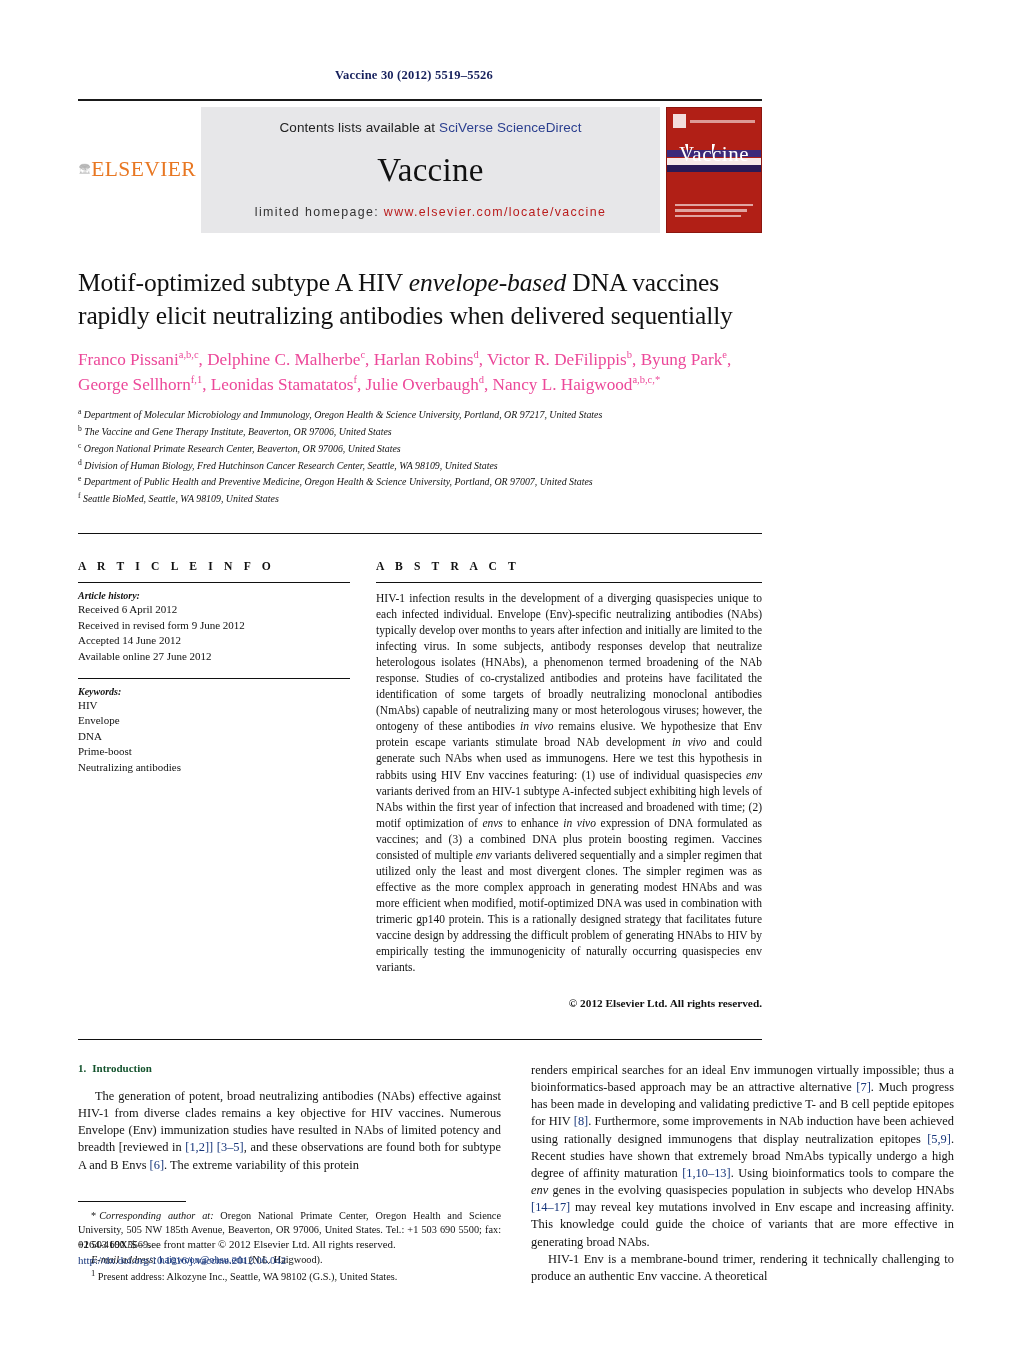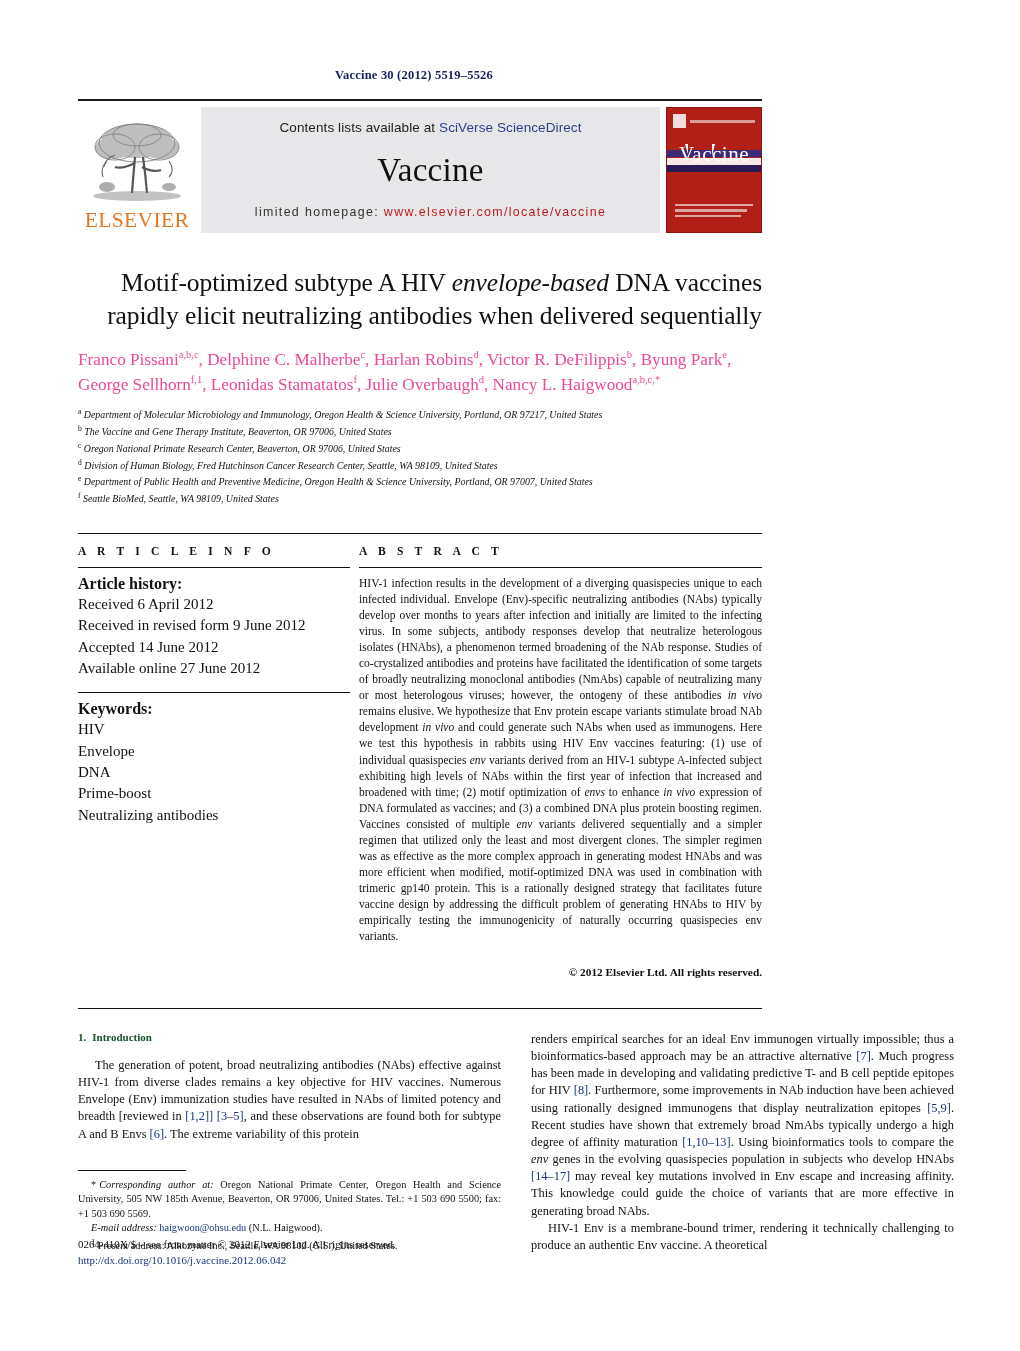--- a/index.html
+++ b/index.html
@@ -34,21 +34,21 @@
   }
   .banner {
     display: flex;
     align-items: stretch;
     height: 126px;
   }
   .elsevier-logo {
     width: 118px;
     flex: 0 0 118px;
     display: flex;
-    flex-direction: column;
+    flex-direction: row;
     justify-content: flex-end;
     align-items: center;
     padding-bottom: 2px;
   }
   .tree-svg { display:block; }
   .elsevier-word {
     font-family: "Liberation Serif", serif;
     font-size: 21.5px;
     letter-spacing: .4px;
     color: #e87722;
@@ -135,21 +135,20 @@
 
   
   .title-block { margin: 34px 66px 0 78px; }
   .art-title {
     font-size: 25.5px;
     font-weight: normal;
     line-height: 1.28;
     color: #111;
     margin: 0 0 16px 0;
     letter-spacing: -.1px;
-    text-align: right;
   }
   .art-title em { font-style: italic; }
 
   .authors {
     font-size: 17.2px;
     line-height: 1.42;
     color: #ec4899;
     margin-bottom: 9px;
   }
   .authors sup { font-size: 10.5px; vertical-align: super; }
@@ -160,42 +159,42 @@
     font-style: italic;
     line-height: 1.47;
     color: #111;
   }
   .aff sup { font-style: normal; font-size: 7.6px; vertical-align: super; }
 
   
   .info-abstract {
     margin: 26px 66px 0 78px;
     border-top: 1px solid #111;
-    padding-top: 11px;
+    padding-top: 26px;
     display: flex;
-    gap: 9px;
+    gap: 26px;
   }
   .col-info { width: 272px; flex: 0 0 272px; }
   .col-abstract { flex: 1 1 auto; }
 
   .sec-head {
     font-family: "Liberation Serif", serif;
     font-size: 11.6px;
     font-weight: bold;
     letter-spacing: 4.2px;
     color: #111;
     margin-bottom: 9px;
   }
   .rule { border-top: 1.4px solid #111; margin: 0 0 7px 0; }
 
   .info-label {
-    font-size: 16px; font-weight: bold; color: #111;
+    font-size: 10px; font-style: italic; font-weight: bold; color: #111;
     margin-bottom: 1px;
   }
-  .info-line { font-size: 15px; line-height: 1.42; color: #111; }
+  .info-line { font-size: 11px; line-height: 1.42; color: #111; }
   .info-gap { height: 13px; }
 
   .abstract-text {
     font-size: 11.5px;
     line-height: 1.395;
     text-align: justify;
     color: #111;
     hyphens: auto;
   }
   .abstract-text em { font-style: italic; }

